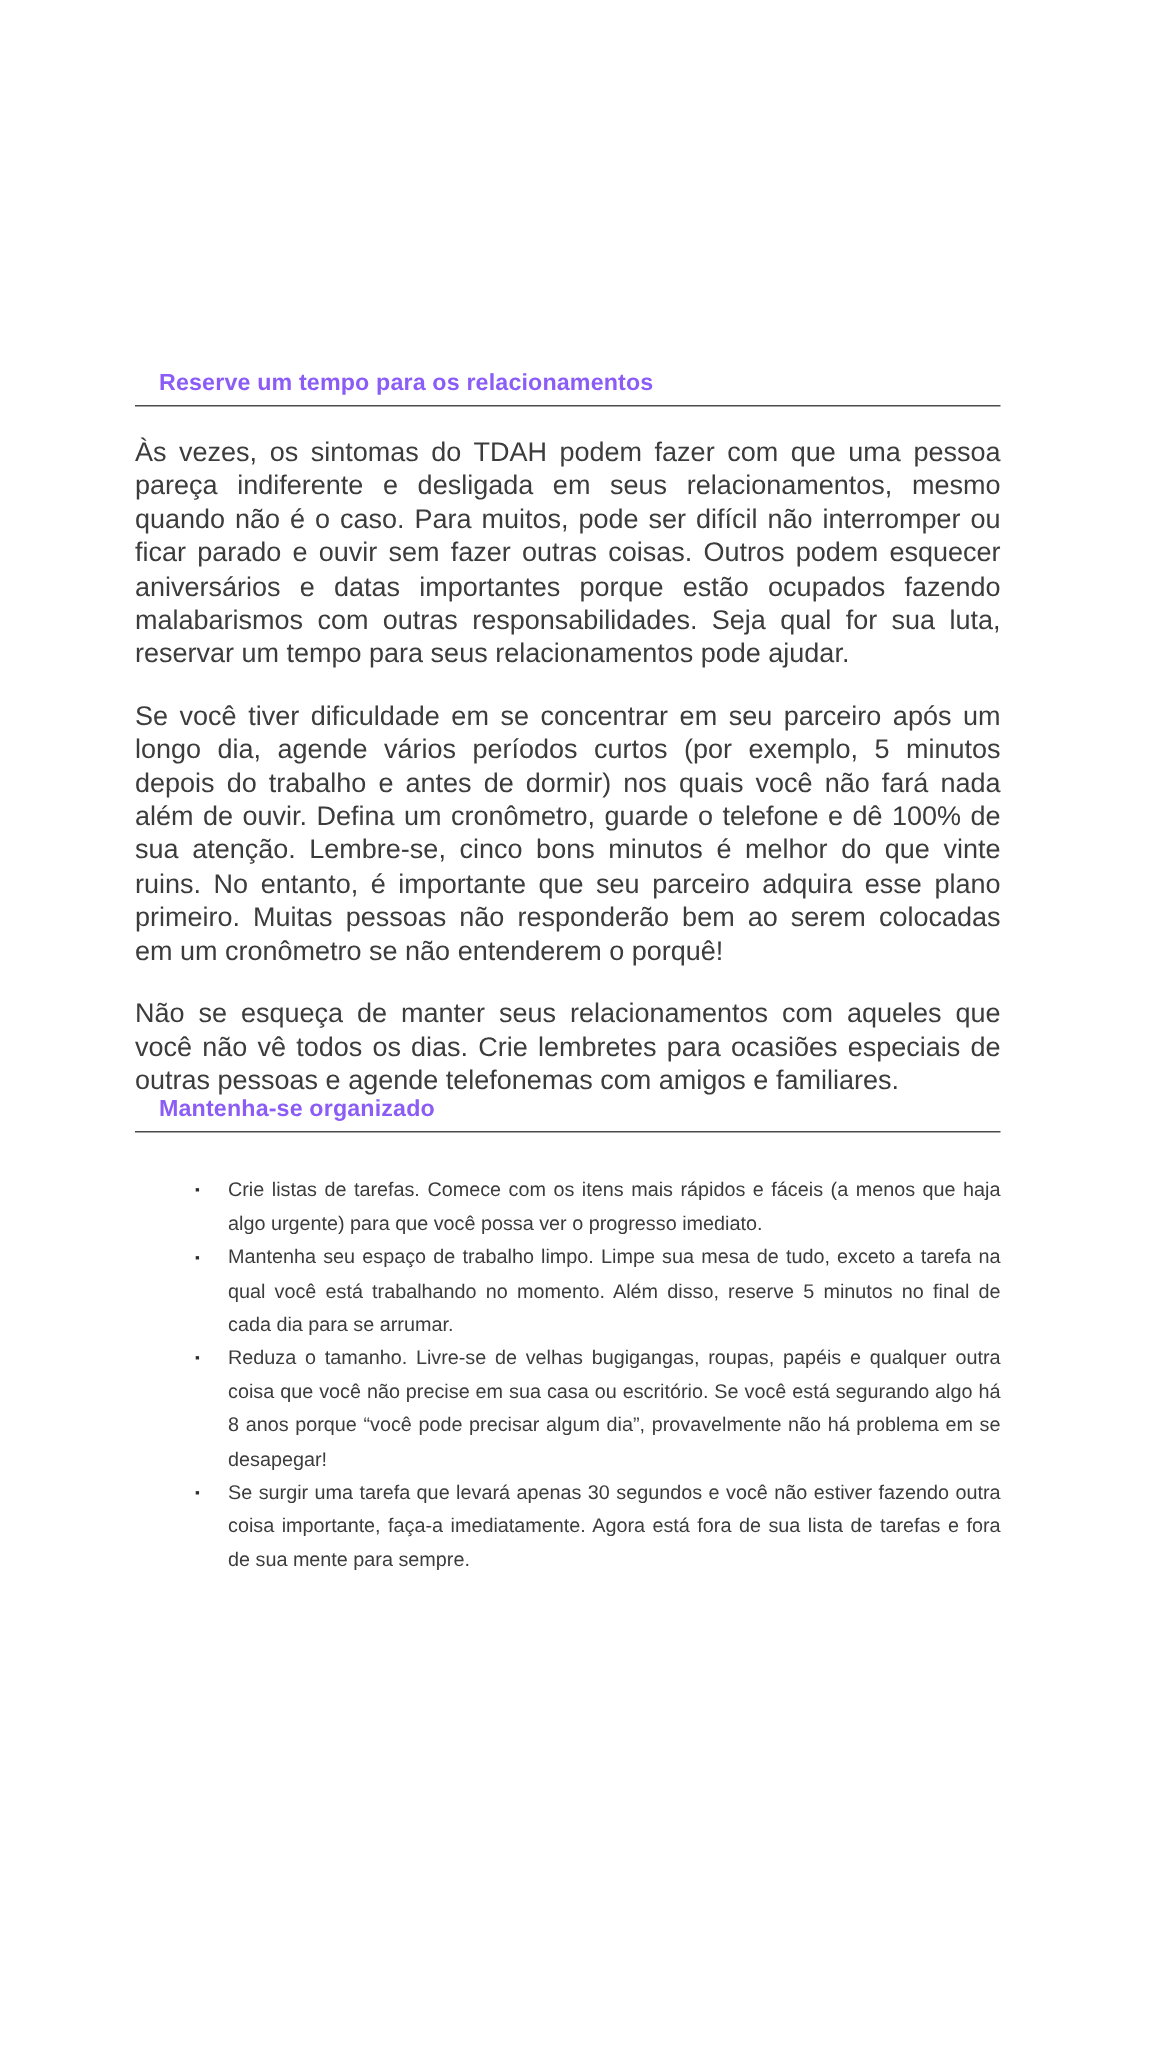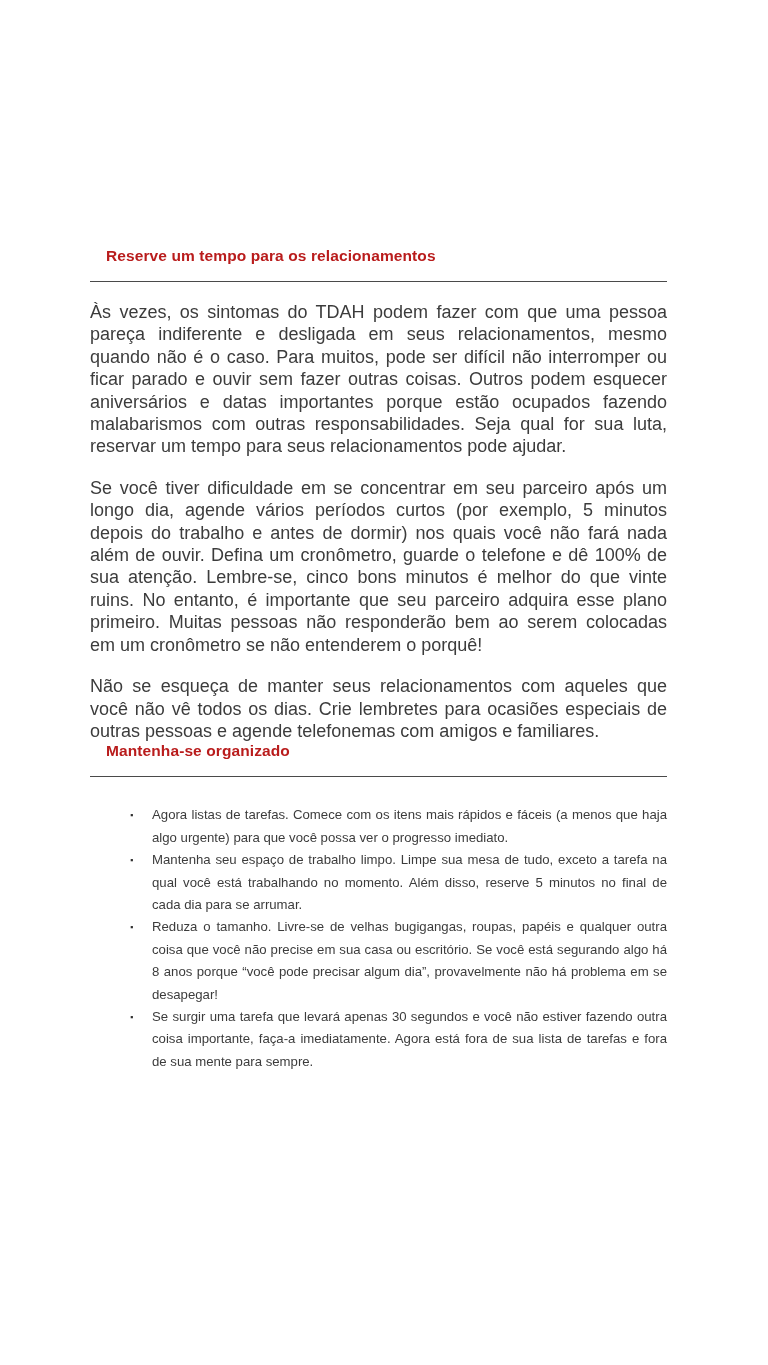--- a/index.html
+++ b/index.html
@@ -16,24 +16,24 @@
     font-family: "Liberation Sans", sans-serif;
   }
   .content {
     position: absolute;
     top: 247px;
     left: 90px;
     width: 577px;
   }
   .doc-heading {
     margin: 0;
-    padding: 0 0 16px 16px;
+    padding: 0 0 5px 16px;
     font-size: 15.5px;
     font-weight: bold;
-    color: #b91c1c;
+    color: #8b5cf6;
     letter-spacing: 0.1px;
     border-bottom: 1.5px solid #4a4a4a;
   }
   .doc-heading.second {
   }
   .doc-para {
     margin: 19px 0 0 0;
     font-size: 18px;
     line-height: 22.4px;
     color: #3c3c3c;
@@ -75,21 +75,21 @@
       <p class="doc-para">Se você tiver dificuldade em se concentrar em seu parceiro após um longo dia, agende vários períodos curtos (por exemplo, 5 minutos depois do trabalho e antes de dormir) nos quais você não fará nada além de ouvir. Defina um cronômetro, guarde o telefone e dê 100% de sua atenção. Lembre-se, cinco bons minutos é melhor do que vinte ruins. No entanto, é importante que seu parceiro adquira esse plano primeiro. Muitas pessoas não responderão bem ao serem colocadas em um cronômetro se não entenderem o porquê!</p>
       <p class="doc-para">Não se esqueça de manter seus relacionamentos com aqueles que você não vê todos os dias. Crie lembretes para ocasiões especiais de outras pessoas e agende telefonemas com amigos e familiares.</p>
     </section>
 
     <section>
       <h2 class="doc-heading second">Mantenha-se organizado</h2>
 
       <ul class="doc-list">
         <li class="doc-li">
           <span class="bullet">▪</span>
-          <span class="li-text">Agora listas de tarefas. Comece com os itens mais rápidos e fáceis (a menos que haja algo urgente) para que você possa ver o progresso imediato.</span>
+          <span class="li-text">Crie listas de tarefas. Comece com os itens mais rápidos e fáceis (a menos que haja algo urgente) para que você possa ver o progresso imediato.</span>
         </li>
         <li class="doc-li">
           <span class="bullet">▪</span>
           <span class="li-text">Mantenha seu espaço de trabalho limpo. Limpe sua mesa de tudo, exceto a tarefa na qual você está trabalhando no momento. Além disso, reserve 5 minutos no final de cada dia para se arrumar.</span>
         </li>
         <li class="doc-li">
           <span class="bullet">▪</span>
           <span class="li-text">Reduza o tamanho. Livre-se de velhas bugigangas, roupas, papéis e qualquer outra coisa que você não precise em sua casa ou escritório. Se você está segurando algo há 8 anos porque “você pode precisar algum dia”, provavelmente não há problema em se desapegar!</span>
         </li>
         <li class="doc-li">

